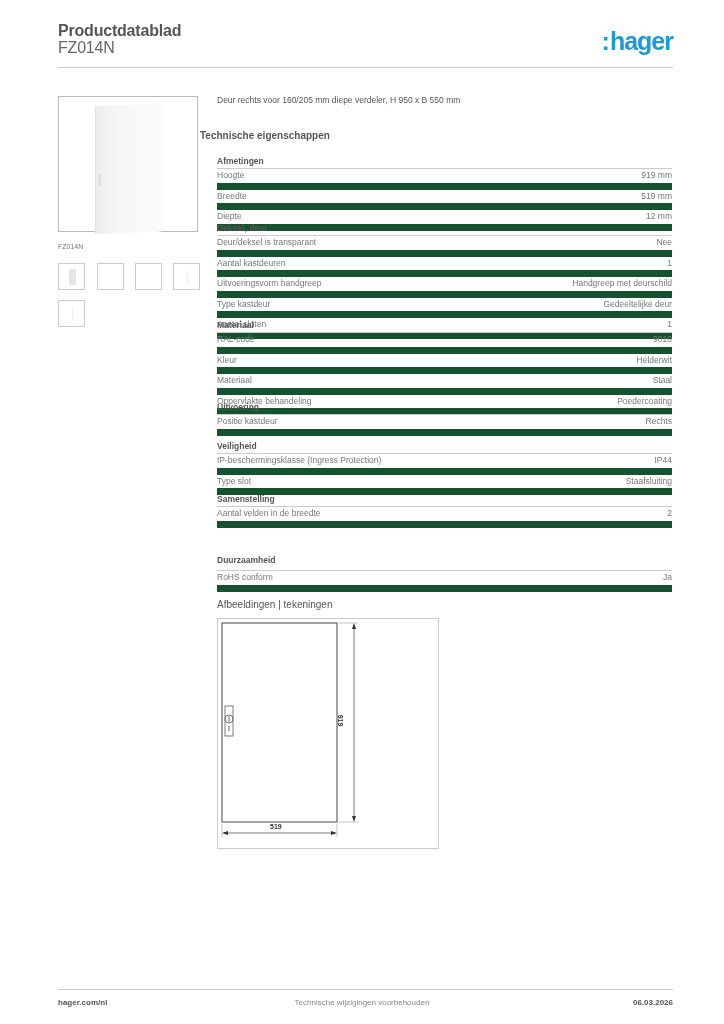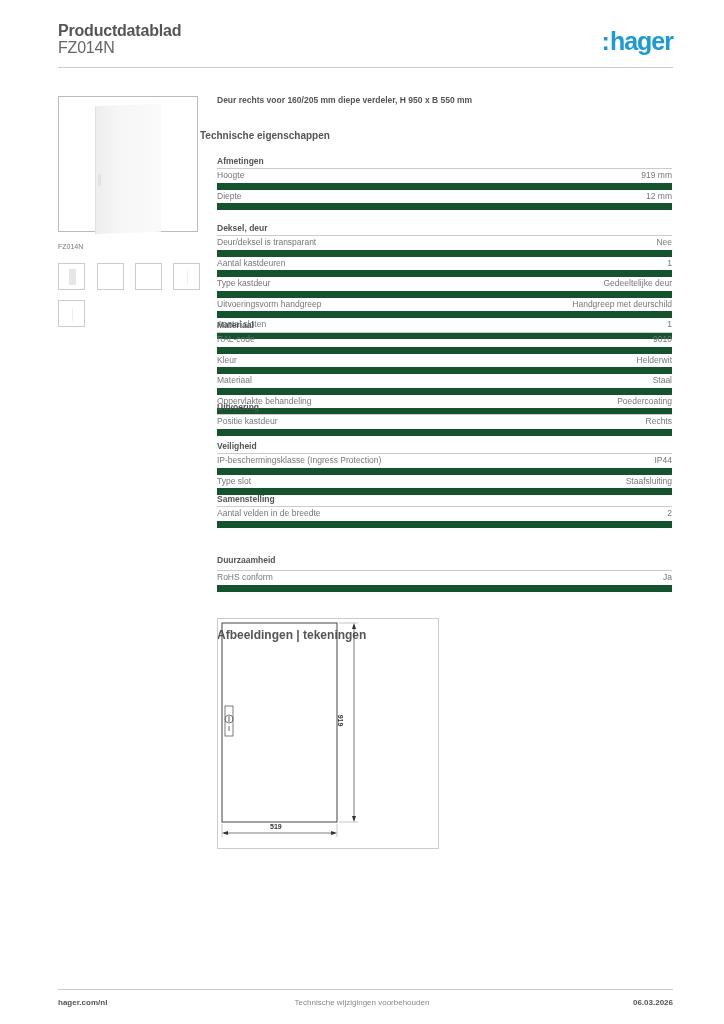--- a/index.html
+++ b/index.html
@@ -11,28 +11,28 @@
   .hr-top { position:absolute; left:58px; right:51px; top:67px; height:1px; background:#ccc; }
 
   .main-image { position:absolute; left:58px; top:96px; width:140px; height:136px; border:1px solid #bbb; box-sizing:border-box; }
   .door-photo { position:absolute; left:36px; top:8px; width:65px; height:128px; background:linear-gradient(90deg,#eee,#f7f7f7 40%,#fafafa); transform:skewY(-2deg); border-left:1px solid #e0e0e0; }
   .door-handle-small { position:absolute; left:2px; top:68px; width:3px; height:12px; background:#e2e2e2; }
   .img-caption { position:absolute; left:58px; top:243px; font-size:7px; color:#777; }
   .thumbs { position:absolute; left:58px; top:263px; width:150px; }
   .thumb { position:absolute; width:27px; height:27px; border:1px solid #ccc; box-sizing:border-box; background:#fff; }
   .thumb .inner { position:absolute; left:10px; top:5px; width:7px; height:16px; background:#e6e6e6; }
   .thumb .line { position:absolute; left:13px; top:7px; width:1px; height:13px; background:#eee; }
-  .description { position:absolute; left:217px; top:95px; font-size:8.5px; font-weight:bold; color:#555; }
+  .description { position:absolute; left:217px; top:95px; font-size:8.5px; font-weight:normal; color:#555; }
   .tech-title { position:absolute; left:200px; top:130px; font-size:10px; font-weight:bold; color:#555;text-align:right; }
 
   .section-head { font-size:8.5px; font-weight:bold; color:#555; height:13px; line-height:13px; border-bottom:1px solid #ccc; }
   .row { display:flex; justify-content:space-between; font-size:8.5px; color:#777; height:13.5px; line-height:13px; border-bottom:7px solid #14532d; }
   .section { position:absolute; left:217px; width:455px; }
 
-  .drawings-title { position:absolute; left:217px; top:599px; font-size:12px; font-weight:bold; color:#555;margin-top:29px; }
+  .drawings-title { position:absolute; left:217px; top:599px; font-size:10px; font-weight:normal; color:#555; }
   .drawing { position:absolute; left:217px; top:618px; width:222px; height:231px; border:1px solid #ccc; box-sizing:border-box; }
 
   .hr-bottom { position:absolute; left:58px; right:51px; top:989px; height:1px; background:#ccc; }
   .footer-left { position:absolute; left:58px; top:998px; font-size:8px; font-weight:bold; color:#555; }
   .footer-center { position:absolute; left:0; right:0; top:998px; text-align:center; font-size:8px; color:#888; }
   .footer-right { position:absolute; right:51px; top:998px; font-size:8px; font-weight:bold; color:#555; }
 </style>
 </head>
 <body>
 
@@ -68,42 +68,46 @@
 <div class="description">Deur rechts voor 160/205 mm diepe verdeler, H 950 x B 550 mm</div>
 <div class="tech-title">Technische eigenschappen</div>
 
 <div class="section" style="top:155px;">
   <div class="section-head">Afmetingen</div>
   <div class="row">
       <span>Hoogte</span>
       <span>919 mm</span>
     </div>
   <div class="row">
+      <span>Breedte</span>
+      <span>519 mm</span>
+    </div>
+  <div class="row">
       <span>Diepte</span>
       <span>12 mm</span>
     </div>
 </div>
 
 <div class="section" style="top:222px;">
   <div class="section-head">Deksel, deur</div>
   <div class="row">
       <span>Deur/deksel is transparant</span>
       <span>Nee</span>
     </div>
   <div class="row">
       <span>Aantal kastdeuren</span>
       <span>1</span>
     </div>
   <div class="row">
+      <span>Uitvoeringsvorm handgreep</span>
+      <span>Handgreep met deurschild</span>
+    </div>
+  <div class="row">
       <span>Type kastdeur</span>
       <span>Gedeeltelijke deur</span>
-    </div>
-  <div class="row">
-      <span>Uitvoeringsvorm handgreep</span>
-      <span>Handgreep met deurschild</span>
     </div>
   <div class="row">
       <span>Aantal sloten</span>
       <span>1</span>
     </div>
 </div>
 
 <div class="section" style="top:319px;">
   <div class="section-head">Materiaal</div>
   <div class="row">

